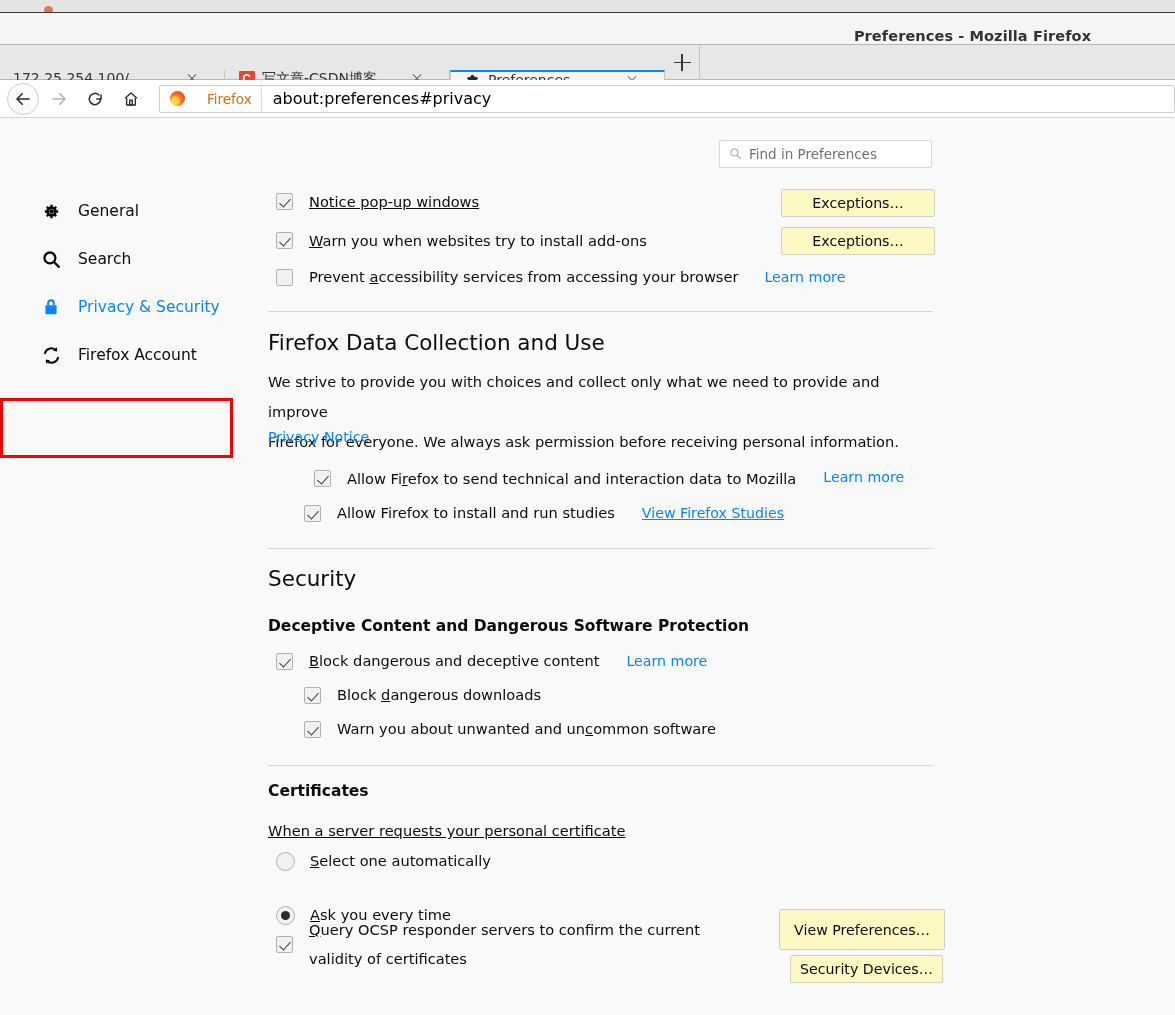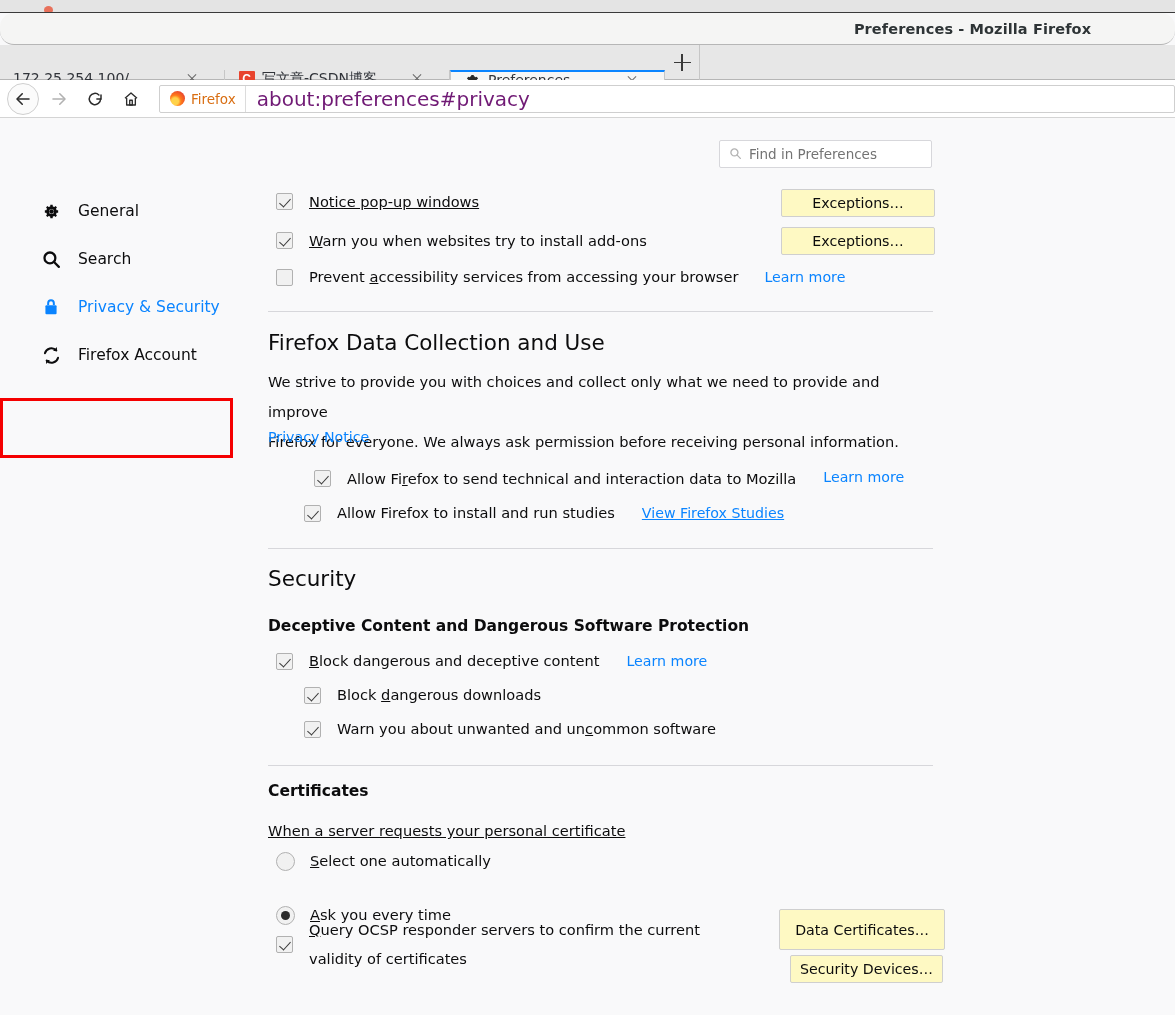--- a/index.html
+++ b/index.html
@@ -30,21 +30,21 @@
     width: 9px; height: 8px; border-radius: 50%;
     background: #e8705a;
   }
 
   
   .titlebar {
     position: absolute; top: 13px; left: 0;
     width: 1175px; height: 32px;
     background: #f5f5f4;
     border-bottom: 1px solid #b6b6b6;
-    display: flex; align-items: center; justify-content: center; border-radius: 14px;
+    display: flex; align-items: flex-end; justify-content: center;
   }
   .titlebar-text {
     font-size: 14.5px;
     font-weight: bold;
     color: #2e3436;
     letter-spacing: 0.1px;
     position: relative;
     left: 385px;
   }
 
@@ -160,33 +160,33 @@
     border: 1px solid #cfcfcf;
     border-radius: 2px;
     display: flex; align-items: center;
     margin-right: 0;
   }
   .url-brand {
     display: flex; align-items: center;
     padding: 0 9px 0 10px;
     height: 26px;
     border-right: 1px solid #dcdcdc;
-    gap: 6px;
+    gap: 22px;
   }
   .ff-logo {
     width: 15px; height: 15px; border-radius: 50%;
     background: radial-gradient(circle at 34% 68%, #ffd24a 0 24%, #ff7b1a 42%, #e8442e 78%);
     position: relative; flex: 0 0 15px;
   }
   .url-brand-text {
     color: #d96e12; font-size: 13.5px;
   }
   .url-text {
     padding-left: 11px;
-    font-size: 20px; color: #701a75;
+    font-size: 16px; color: #000000;
     white-space: nowrap;
   }
 
   
   .prefs {
     position: absolute; top: 119px; left: 0;
     width: 1175px; height: 896px;
     background: #f9f9fa;
     overflow: hidden;
   }
@@ -551,18 +551,18 @@
       <div class="row" style="top:766px; left:8px; gap:15px; align-items:center;margin-top:20px;">
         <span class="radio on"></span>
         <span class="lbl"><u>A</u>sk you every time</span>
       </div>
 
       <div class="row" style="top:796px; left:8px; gap:16px; align-items:center; width:480px;">
         <span class="cbx checked"></span>
         <span class="lbl wrap" style="width:440px;"><u>Q</u>uery OCSP responder servers to confirm the current validity of certificates</span>
       </div>
 
-      <div class="btn" style="top:790px; left:511px; width:166px; height:41px;">Data Certificates…</div>
+      <div class="btn" style="top:790px; left:511px; width:166px; height:41px;">View Preferences…</div>
       <div class="btn" style="top:836px; left:522px; width:153px; height:28px;">Security Devices…</div>
     </div>
 
   </div>
 </div>
 
 </body></html>

